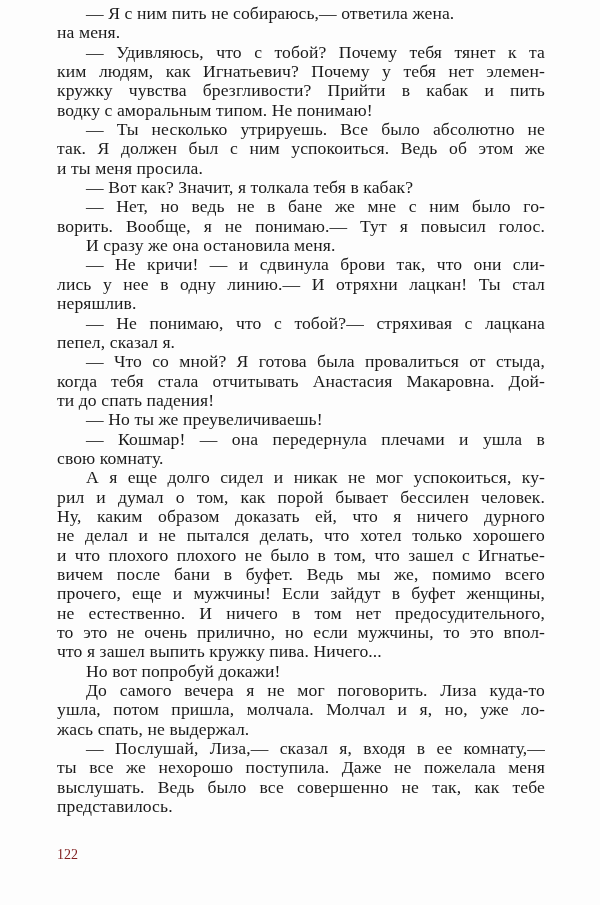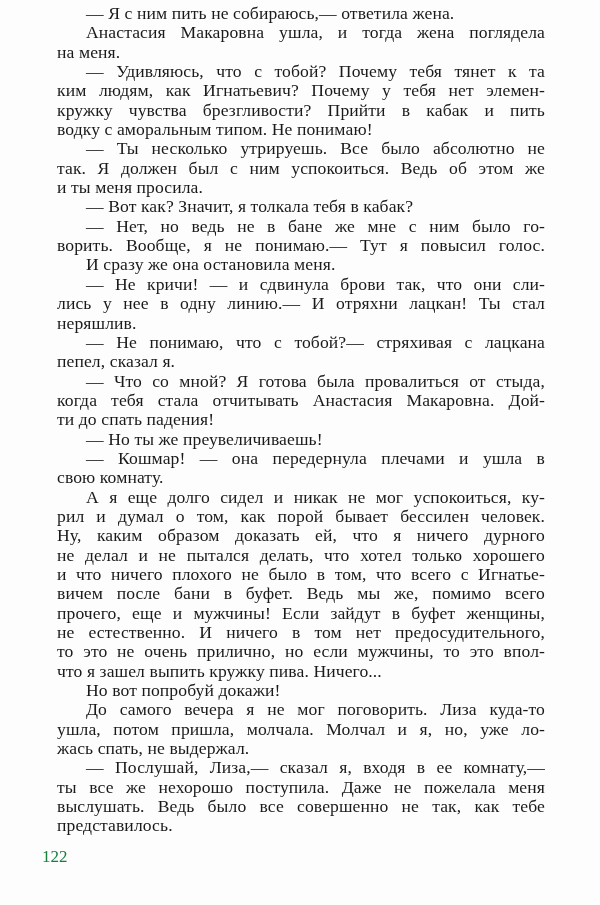--- a/index.html
+++ b/index.html
@@ -19,32 +19,31 @@
       display: block;
       white-space: nowrap;
       height: 19.35px;
       text-align: justify;
       text-align-last: justify;
       letter-spacing: 0.1px;
     }
     .line.last { text-align-last: left; }
     .line.indent { padding-left: 29px; }
     .page-number {
-      position: absolute; left: 42px; top: 847px;
+      position: absolute; left: 57px; top: 847px;
       font-family: "Liberation Serif", "DejaVu Serif", serif;
-      font-size: 17px; color: #15803d;
+      font-size: 14px; color: #7f1d1d;
     }
   </style>
 </head>
 <body>
 
 <div class="page">
   <div class="text-block" id="text-block">
       <span class="line indent last">— Я с ним пить не собираюсь,— ответила жена.</span>
-      <span class="line indent">Анастасия Макаровна ушла, и тогда жена поглядела</span>
       <span class="line last">на меня.</span>
       <span class="line indent">— Удивляюсь, что с тобой? Почему тебя тянет к та</span>
       <span class="line">ким людям, как Игнатьевич? Почему у тебя нет элемен-</span>
       <span class="line">кружку чувства брезгливости? Прийти в кабак и пить</span>
       <span class="line last">водку с аморальным типом. Не понимаю!</span>
       <span class="line indent">— Ты несколько утрируешь. Все было абсолютно не</span>
       <span class="line">так. Я должен был с ним успокоиться. Ведь об этом же</span>
       <span class="line last">и ты меня просила.</span>
       <span class="line indent last">— Вот как? Значит, я толкала тебя в кабак?</span>
       <span class="line indent">— Нет, но ведь не в бане же мне с ним было го-</span>
@@ -58,21 +57,21 @@
       <span class="line indent">— Что со мной? Я готова была провалиться от стыда,</span>
       <span class="line">когда тебя стала отчитывать Анастасия Макаровна. Дой-</span>
       <span class="line last">ти до спать падения!</span>
       <span class="line indent last">— Но ты же преувеличиваешь!</span>
       <span class="line indent">— Кошмар! — она передернула плечами и ушла в</span>
       <span class="line last">свою комнату.</span>
       <span class="line indent">А я еще долго сидел и никак не мог успокоиться, ку-</span>
       <span class="line">рил и думал о том, как порой бывает бессилен человек.</span>
       <span class="line">Ну, каким образом доказать ей, что я ничего дурного</span>
       <span class="line">не делал и не пытался делать, что хотел только хорошего</span>
-      <span class="line">и что ничего плохого не было в том, что всего с Игнатье-</span>
+      <span class="line">и что плохого плохого не было в том, что зашел с Игнатье-</span>
       <span class="line">вичем после бани в буфет. Ведь мы же, помимо всего</span>
       <span class="line">прочего, еще и мужчины! Если зайдут в буфет женщины,</span>
       <span class="line">не естественно. И ничего в том нет предосудительного,</span>
       <span class="line">то это не очень прилично, но если мужчины, то это впол-</span>
       <span class="line last">что я зашел выпить кружку пива. Ничего...</span>
       <span class="line indent last">Но вот попробуй докажи!</span>
       <span class="line indent">До самого вечера я не мог поговорить. Лиза куда-то</span>
       <span class="line">ушла, потом пришла, молчала. Молчал и я, но, уже ло-</span>
       <span class="line last">жась спать, не выдержал.</span>
       <span class="line indent">— Послушай, Лиза,— сказал я, входя в ее комнату,—</span>

